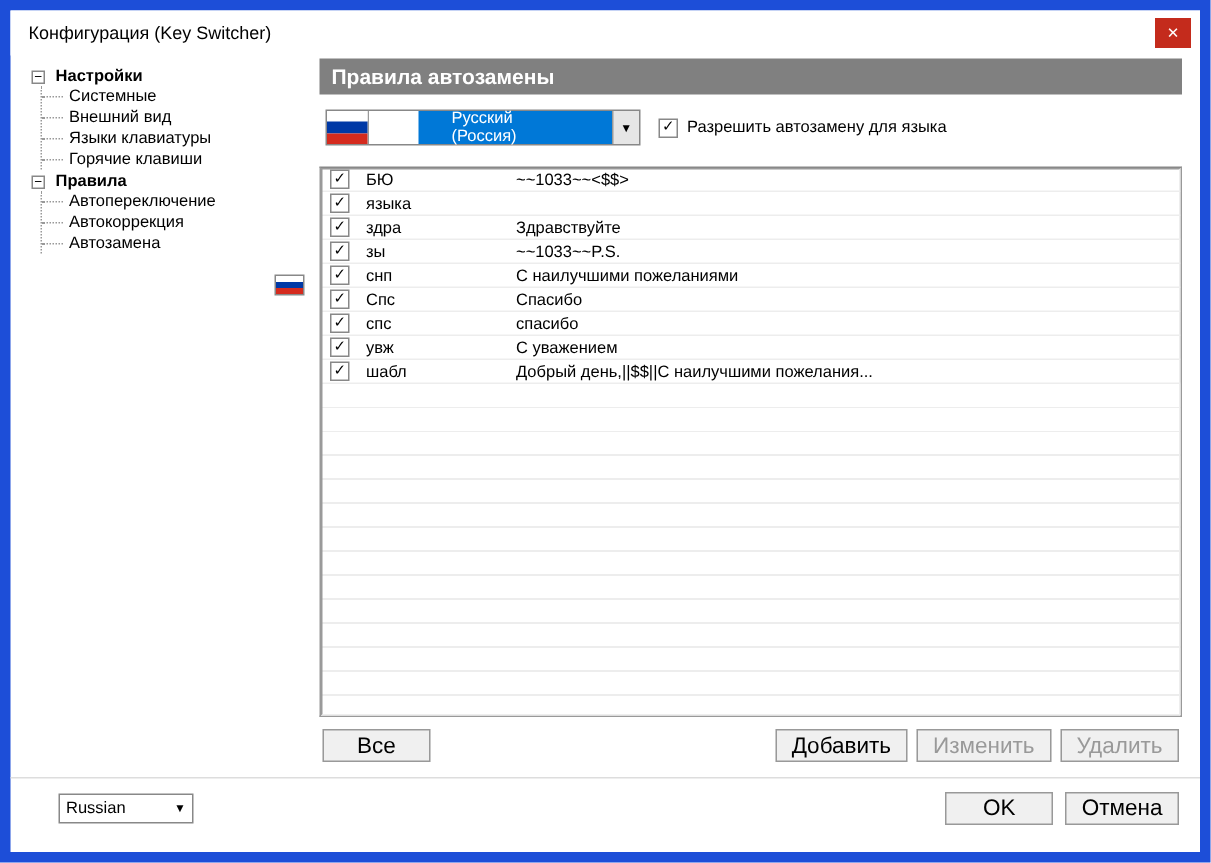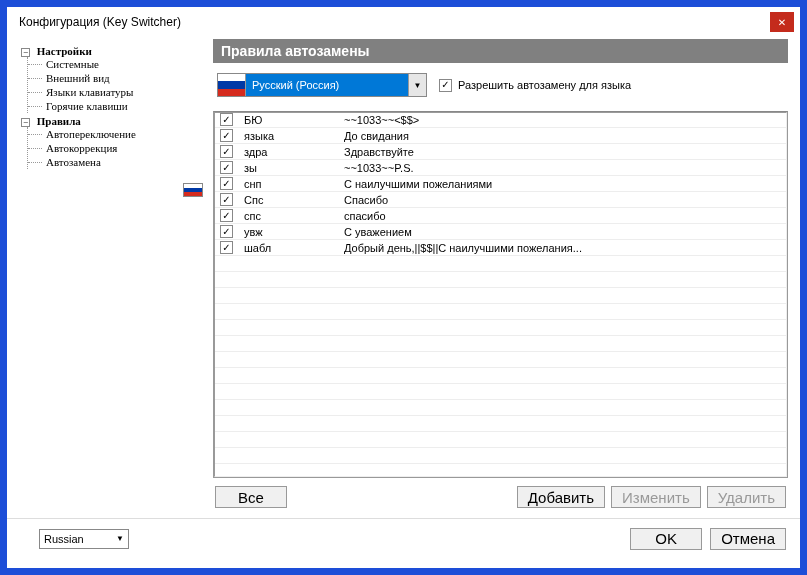--- a/index.html
+++ b/index.html
@@ -4,38 +4,38 @@
 <style>
 * { box-sizing: border-box; margin: 0; padding: 0; }
 body { font-family: Tahoma, Arial, sans-serif; font-size: 11px; background: #fff; color: #000; }
 .window { width: 807px; height: 575px; background: #fff; position: relative; border: 7px solid #1d4ed8; }
 .titlebar { height: 30px; display: flex; align-items: center; justify-content: space-between; padding: 0 6px 0 12px; background: #fff; }
 .title-text { font-size: 12px; }
 .close-btn { width: 24px; height: 20px; background: #c42b1c; color: #fff; display: flex; align-items: center; justify-content: center; cursor: pointer; font-size: 10px; }
 .content-wrap { display: flex; height: 481px; padding: 2px 12px 8px 12px; gap: 8px; }
 
 .tree-panel { width: 186px; padding: 6px 2px; position: relative; }
-.tree { font-size: 11px; font-family: Liberation Serif, serif; }
+.tree { font-size: 11px; }
 .tree-group { margin-bottom: 2px; }
 .tree-toggle { display: inline-block; width: 9px; height: 9px; border: 1px solid #888; text-align: center; line-height: 7px; font-size: 9px; margin-right: 4px; cursor: pointer; vertical-align: middle; }
 .tree-group-label { font-weight: bold; }
 .tree-children { margin-left: 6px; border-left: 1px dotted #999; padding-left: 0; }
 .tree-item { position: relative; padding: 1px 0 1px 18px; cursor: pointer; white-space: nowrap; }
 .tree-item::before { content: ""; position: absolute; left: 0; top: 50%; width: 14px; border-top: 1px dotted #999; }
 .flag-indicator { position: absolute; right: 2px; top: 144px; width: 20px; height: 14px; border: 1px solid #888; }
 .flag-ru { display: flex; flex-direction: column; }
 .flag-ru span { flex: 1; }
 
 .main-panel { flex: 1; display: flex; flex-direction: column; }
 .panel-header { background: #808080; color: #fff; padding: 4px 8px; font-weight: bold; font-size: 14px; }
 .lang-row { display: flex; align-items: center; gap: 12px; padding: 10px 4px; }
 .dropdown { display: flex; align-items: center; border: 1px solid #888; height: 24px; width: 210px; cursor: pointer; }
 .dropdown .dd-flag { width: 28px; height: 100%; border-right: 1px solid #999; display: flex; flex-direction: column; }
 .dropdown .dd-flag span { flex: 1; }
-.dropdown .dd-text { flex: 1; background: #0078d7; color: #fff; padding: 3px 6px; height: 100%; display: flex; align-items: center; }
+.dropdown .dd-text { flex: 1; background: #0078d7; color: #fff; padding: 3px 22px; height: 100%; display: flex; align-items: center; margin-left: 33px; }
 .dropdown .dd-arrow { width: 18px; height: 100%; background: #e6e6e6; border-left: 1px solid #999; display: flex; align-items: center; justify-content: center; font-size: 8px; }
 .checkbox-wrap { display: flex; align-items: center; gap: 6px; }
 .chkbox { width: 13px; height: 13px; border: 1px solid #888; display: flex; align-items: center; justify-content: center; font-size: 10px; cursor: pointer; line-height: 1; }
 
 .grid-area { flex: 1; border: 1px solid #999; border-top: 1px solid #888; background: #fff; margin-top: 4px; display: flex; flex-direction: column; position: relative; overflow: hidden; }
 .grid-inset { position: absolute; inset: 0; border: 1px inset #eee; pointer-events: none; }
 .grid-rows { }
 .grid-row { display: flex; align-items: center; height: 16px; border-bottom: 1px solid #ededed; }
 .grid-cell-chk { width: 26px; padding-left: 6px; }
 .grid-cell-key { width: 100px; padding: 0 4px; }
@@ -120,21 +120,20 @@
                 <span class="chkbox">✓</span>
               </div>
               <div class="grid-cell-key">БЮ</div>
               <div class="grid-cell-val">~~1033~~&lt;$$&gt;</div>
             </div>
             <div class="grid-row">
               <div class="grid-cell-chk">
                 <span class="chkbox">✓</span>
               </div>
               <div class="grid-cell-key">языка</div>
-              <div class="grid-cell-val">До свидания</div>
             </div>
             <div class="grid-row">
               <div class="grid-cell-chk">
                 <span class="chkbox">✓</span>
               </div>
               <div class="grid-cell-key">здра</div>
               <div class="grid-cell-val">Здравствуйте</div>
             </div>
             <div class="grid-row">
               <div class="grid-cell-chk">

